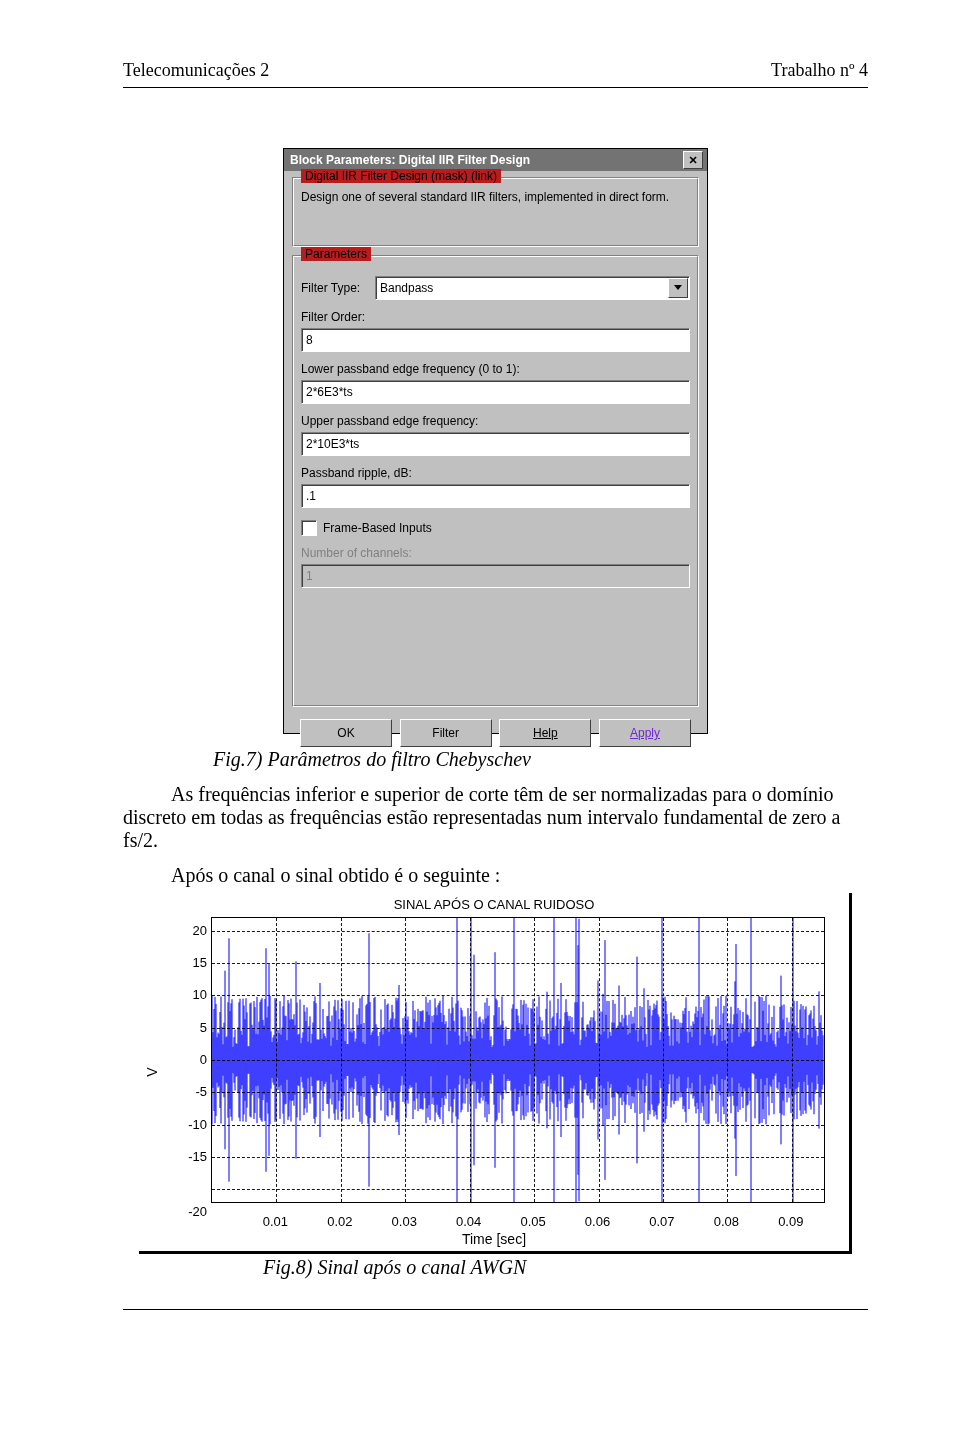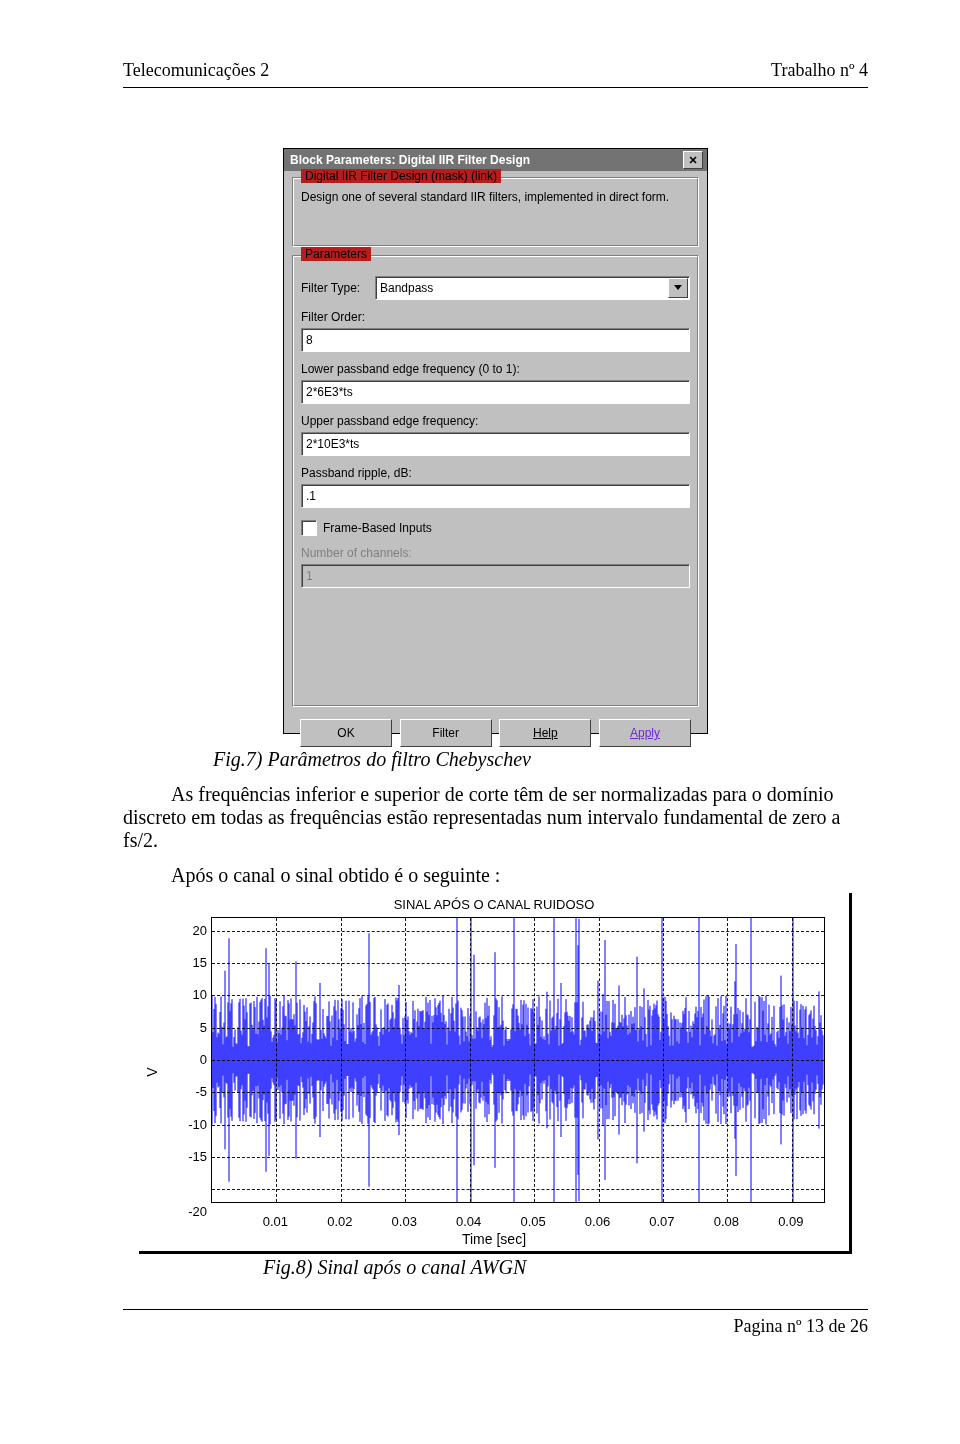--- a/index.html
+++ b/index.html
@@ -435,15 +435,14 @@
           <div class="xtick" style="left: 522.947px;">0.07</div>
           <div class="xtick" style="left: 587.368px;">0.08</div>
           <div class="xtick" style="left: 651.789px;">0.09</div>
         </div>
     </div>
   </div>
 
   <div class="caption-chart">Fig.8) Sinal após o canal AWGN</div>
 
   <hr class="footer-rule">
-  <div class="footer">Pagina nº 13 de 26</div>
 
 </div>
 
 </body></html>

